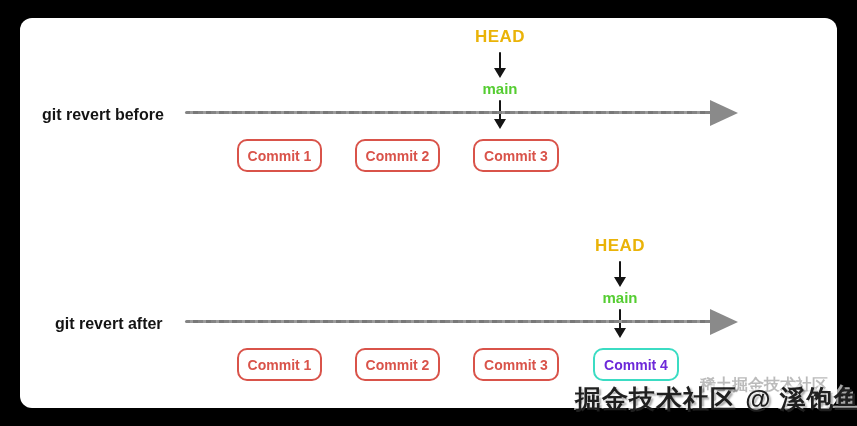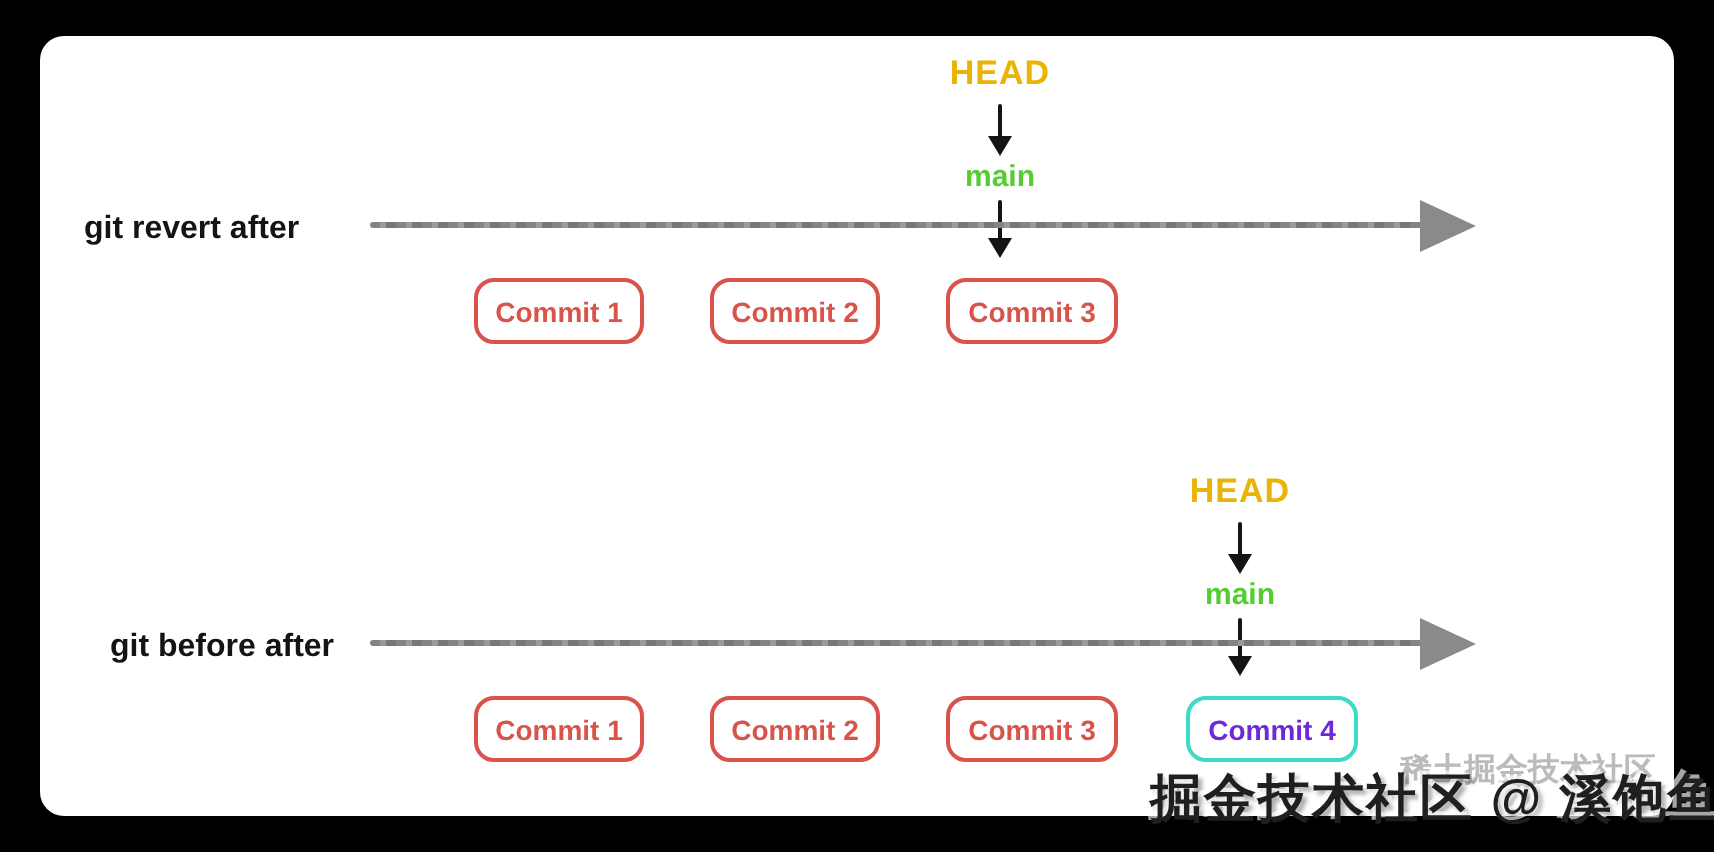--- a/index.html
+++ b/index.html
@@ -72,42 +72,42 @@
 <div class="stage">
   <div class="card"></div>
 
   <div class="head-label" style="left:440px;top:27px;">HEAD</div>
   <div class="vline" style="left:499px;top:52px;height:17px;"></div>
   <div class="vhead" style="left:494px;top:68px;"></div>
   <div class="branch-label" style="left:450px;top:80px;">main</div>
   <div class="vline" style="left:499px;top:100px;height:20px;"></div>
   <div class="vhead" style="left:494px;top:119px;"></div>
 
-  <div class="row-label" style="left:42px;top:106px;">git revert after</div>
+  <div class="row-label" style="left:42px;top:106px;">git revert before</div>
   <div class="timeline" style="left:185px;top:111px;width:527px;"></div>
   <div class="timeline-head" style="left:710px;top:100px;"></div>
 
   <div class="commit" style="left:221px;top:139px;width:81px;">
     <span>Commit 1</span>
   </div>
   <div class="commit" style="left:339px;top:139px;width:81px;">
     <span>Commit 2</span>
   </div>
   <div class="commit" style="left:457px;top:139px;width:82px;">
     <span>Commit 3</span>
   </div>
 
   <div class="head-label" style="left:560px;top:236px;">HEAD</div>
   <div class="vline" style="left:619px;top:261px;height:17px;"></div>
   <div class="vhead" style="left:614px;top:277px;"></div>
   <div class="branch-label" style="left:570px;top:289px;">main</div>
   <div class="vline" style="left:619px;top:309px;height:20px;"></div>
   <div class="vhead" style="left:614px;top:328px;"></div>
 
-  <div class="row-label" style="left:55px;top:315px;">git before after</div>
+  <div class="row-label" style="left:55px;top:315px;">git revert after</div>
   <div class="timeline" style="left:185px;top:320px;width:527px;"></div>
   <div class="timeline-head" style="left:710px;top:309px;"></div>
 
   <div class="commit" style="left:221px;top:348px;width:81px;">
     <span>Commit 1</span>
   </div>
   <div class="commit" style="left:339px;top:348px;width:81px;">
     <span>Commit 2</span>
   </div>
   <div class="commit" style="left:457px;top:348px;width:82px;">

